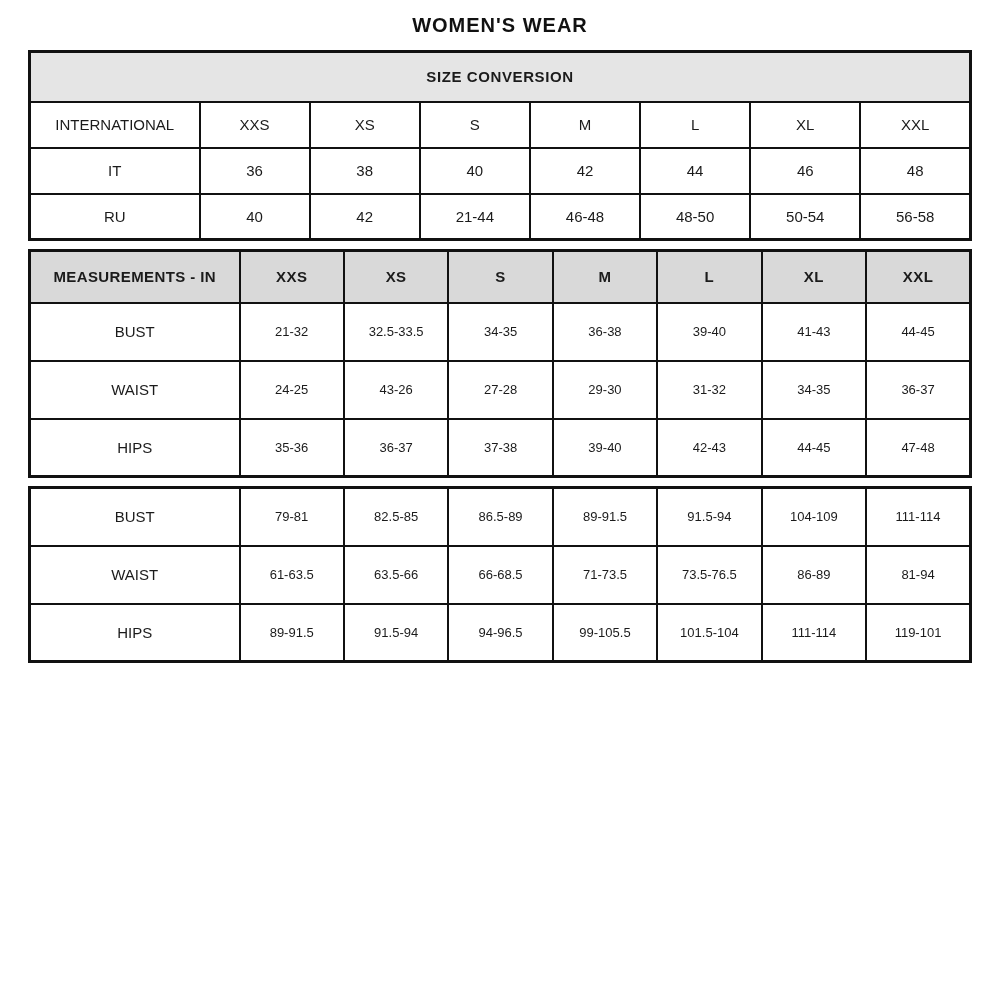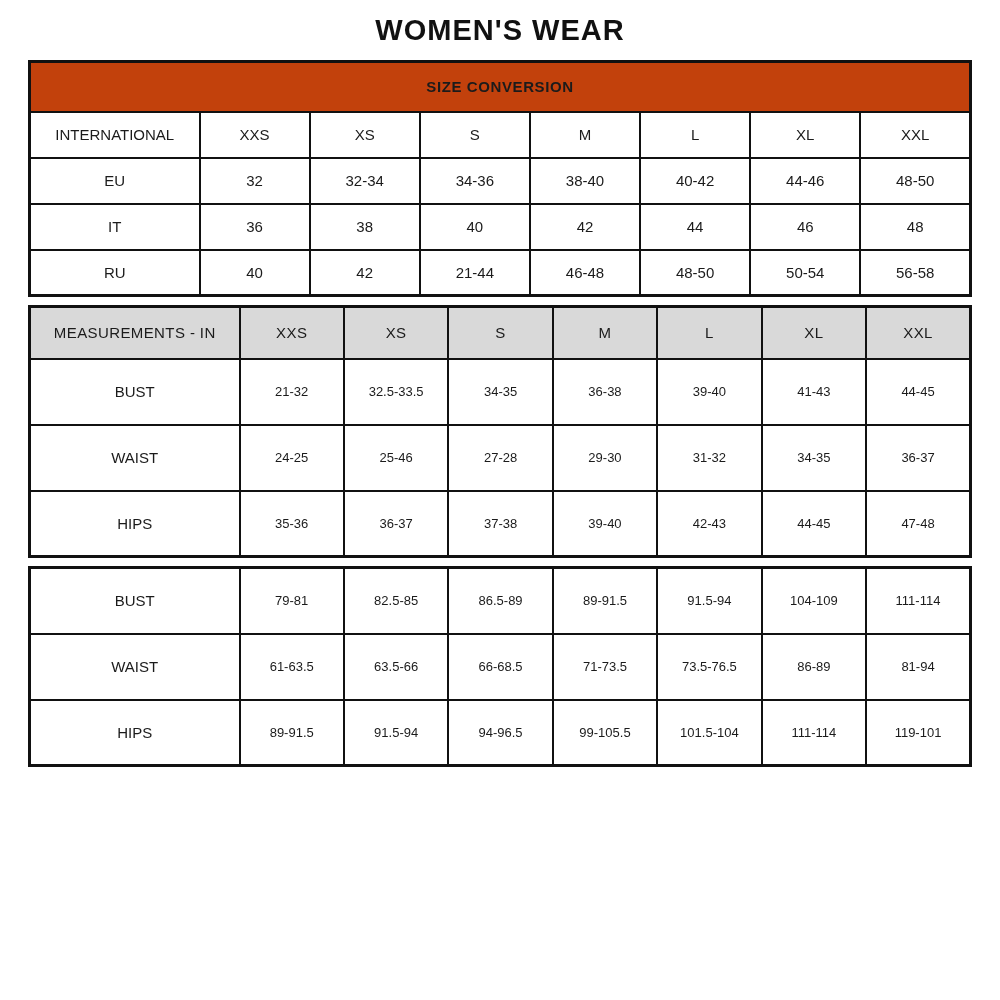--- a/index.html
+++ b/index.html
@@ -10,21 +10,21 @@
     color: #1b1b1b;
   }
   .page {
     width: 1000px;
     height: 1000px;
     padding: 14px 28px 10px 28px;
     background: #ffffff;
   }
   .page-title {
     text-align: center;
-    font-size: 29px;
+    font-size: 20px;
     font-weight: bold;
     letter-spacing: 1px;
     margin-bottom: 13px;
     color: #111111;
   }
   table {
     width: 944px;
     border-collapse: collapse;
     table-layout: fixed;
   }
@@ -34,38 +34,38 @@
   table { border-width: 3px; }
   th, td {
     text-align: center;
     vertical-align: middle;
     padding: 2px 4px;
     overflow: hidden;
     white-space: nowrap;
   }
   
   .tbl-size .grand-header {
-    background: #c2410c;
+    background: #e5e5e5;
     height: 50px;
     font-size: 15px;
     font-weight: bold;
     letter-spacing: 0.6px;
   }
   .tbl-size td { height: 46px; font-size: 15px; }
   .tbl-size .row-label { font-size: 15px; }
   
   .tbl-meas { margin-top: 8px; }
   .tbl-meas th {
     background: #d9d9d9;
     height: 52px;
     font-size: 15px;
-    font-weight: normal;
+    font-weight: bold;
     letter-spacing: 0.4px;
   }
-  .tbl-meas td { height: 66px; font-size: 13px; }
+  .tbl-meas td { height: 58px; font-size: 13px; }
   .tbl-meas .row-label { font-size: 15px; }
   .col-label-1 { width: 170px; }
   .col-label-2 { width: 210px; }
 </style>
 </head>
 <body>
 
 <div class="page">
 
   <div class="page-title">WOMEN'S WEAR</div>
@@ -89,30 +89,20 @@
         <td class="row-label">INTERNATIONAL</td>
         <td>XXS</td>
         <td>XS</td>
         <td>S</td>
         <td>M</td>
         <td>L</td>
         <td>XL</td>
         <td>XXL</td>
       </tr>
       <tr>
-        <td class="row-label">EU</td>
-        <td>32</td>
-        <td>32-34</td>
-        <td>34-36</td>
-        <td>38-40</td>
-        <td>40-42</td>
-        <td>44-46</td>
-        <td>48-50</td>
-      </tr>
-      <tr>
         <td class="row-label">IT</td>
         <td>36</td>
         <td>38</td>
         <td>40</td>
         <td>42</td>
         <td>44</td>
         <td>46</td>
         <td>48</td>
       </tr>
       <tr>
@@ -156,21 +146,21 @@
         <td>32.5-33.5</td>
         <td>34-35</td>
         <td>36-38</td>
         <td>39-40</td>
         <td>41-43</td>
         <td>44-45</td>
       </tr>
       <tr>
         <td class="row-label">WAIST</td>
         <td>24-25</td>
-        <td>25-46</td>
+        <td>43-26</td>
         <td>27-28</td>
         <td>29-30</td>
         <td>31-32</td>
         <td>34-35</td>
         <td>36-37</td>
       </tr>
       <tr>
         <td class="row-label">HIPS</td>
         <td>35-36</td>
         <td>36-37</td>

